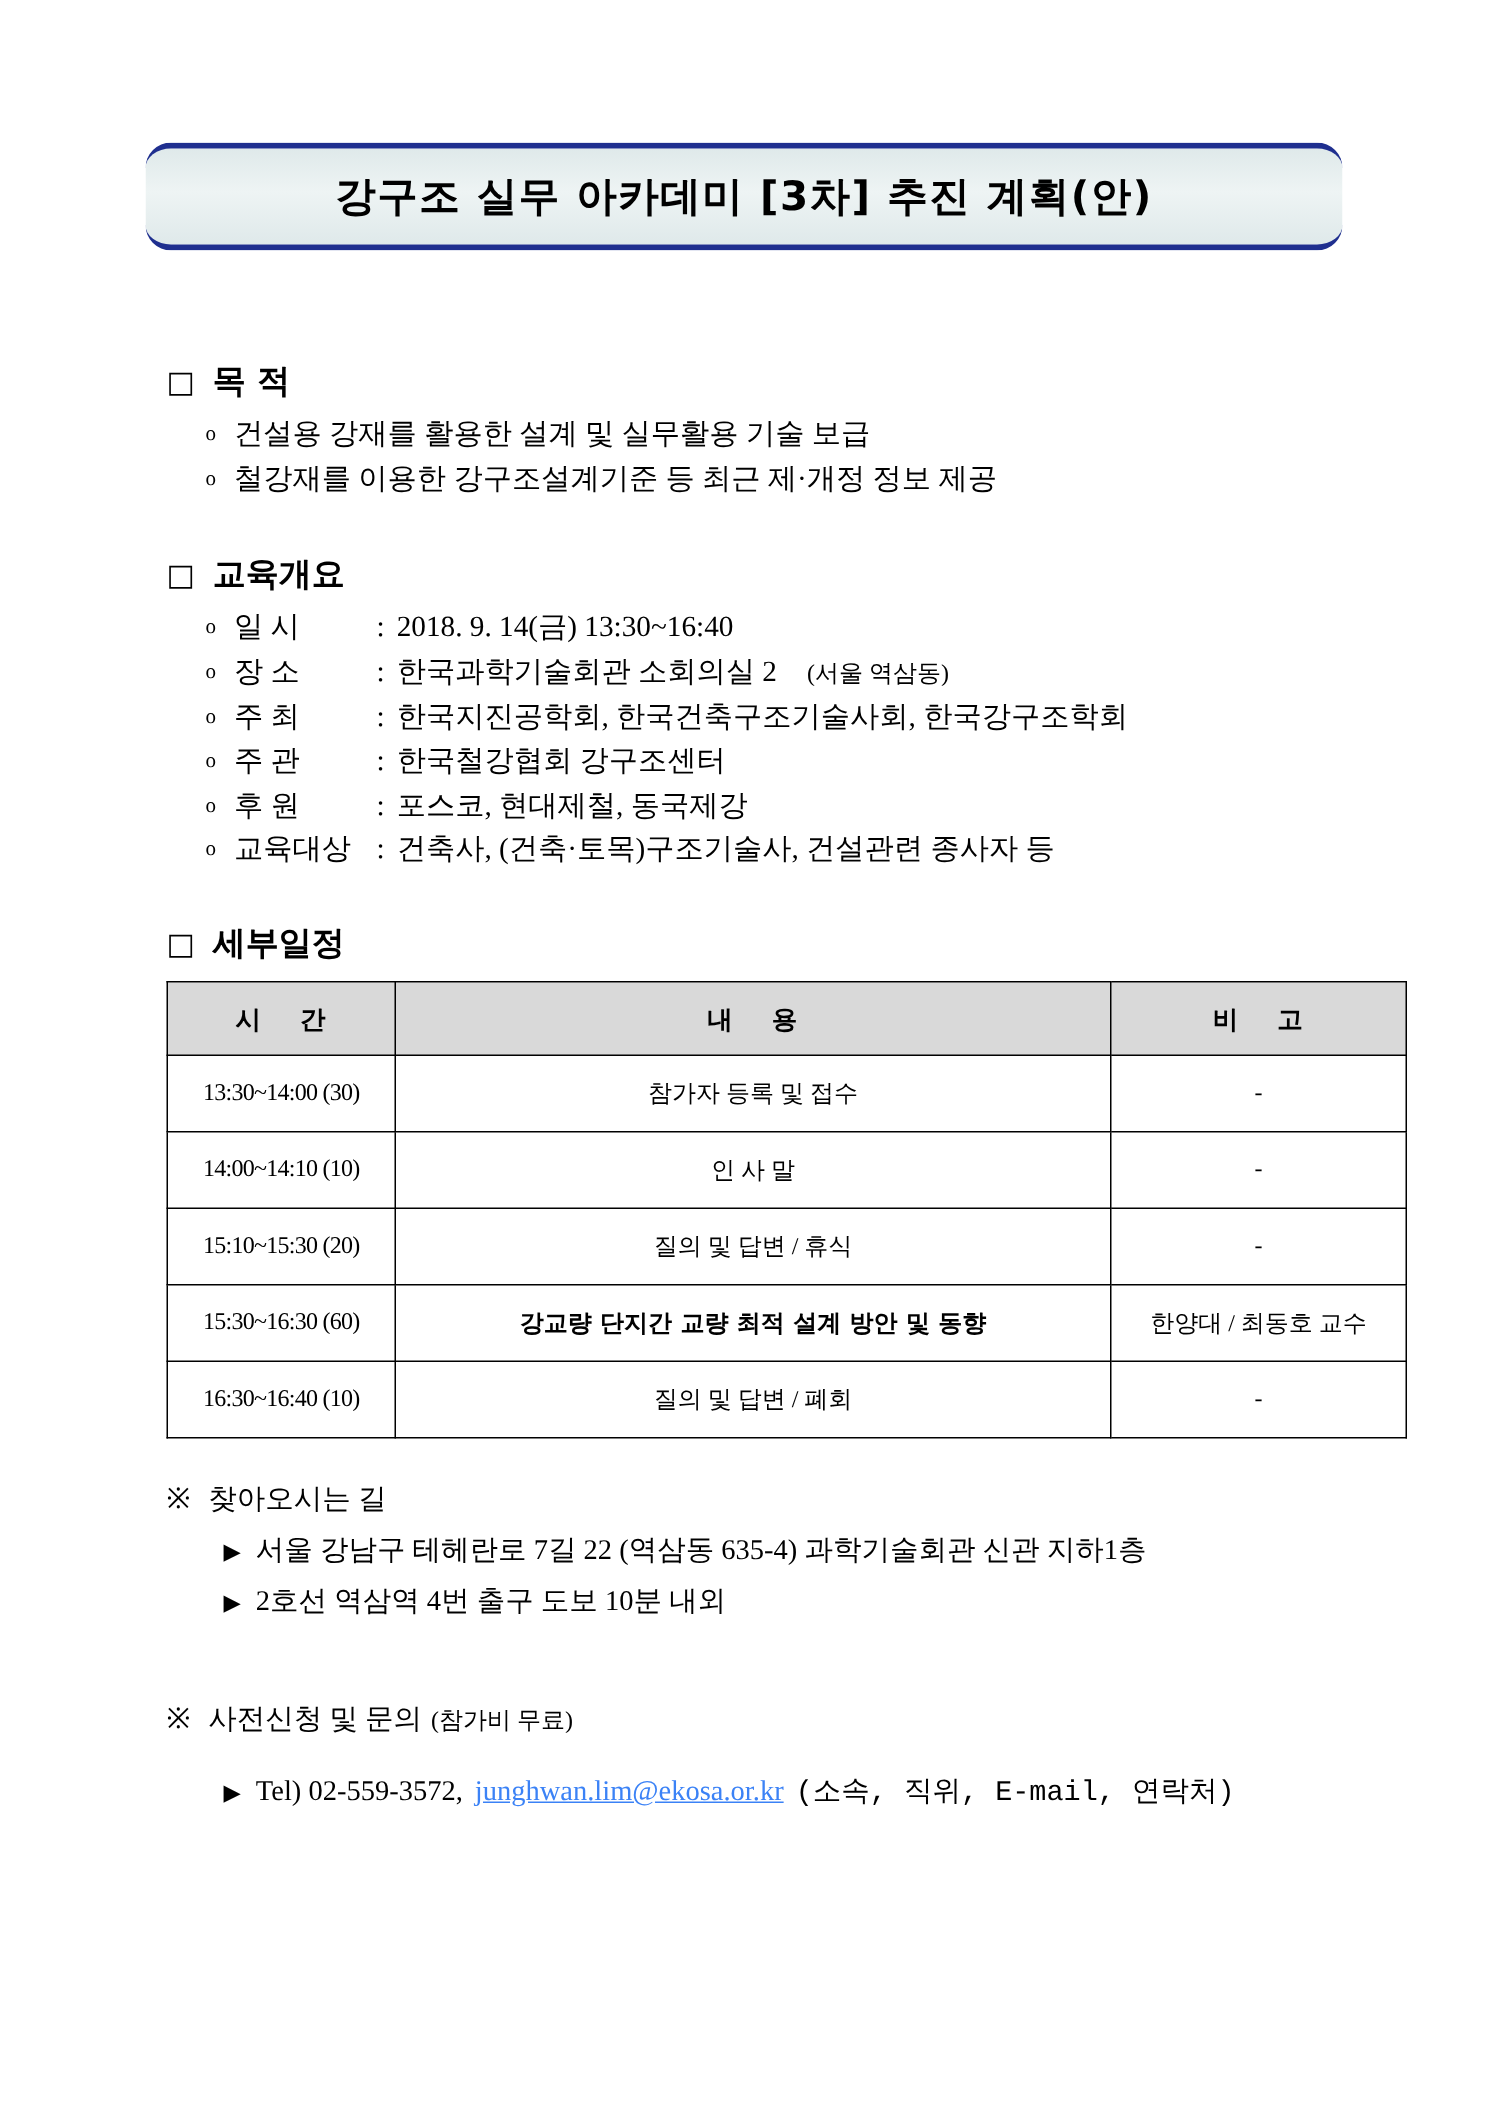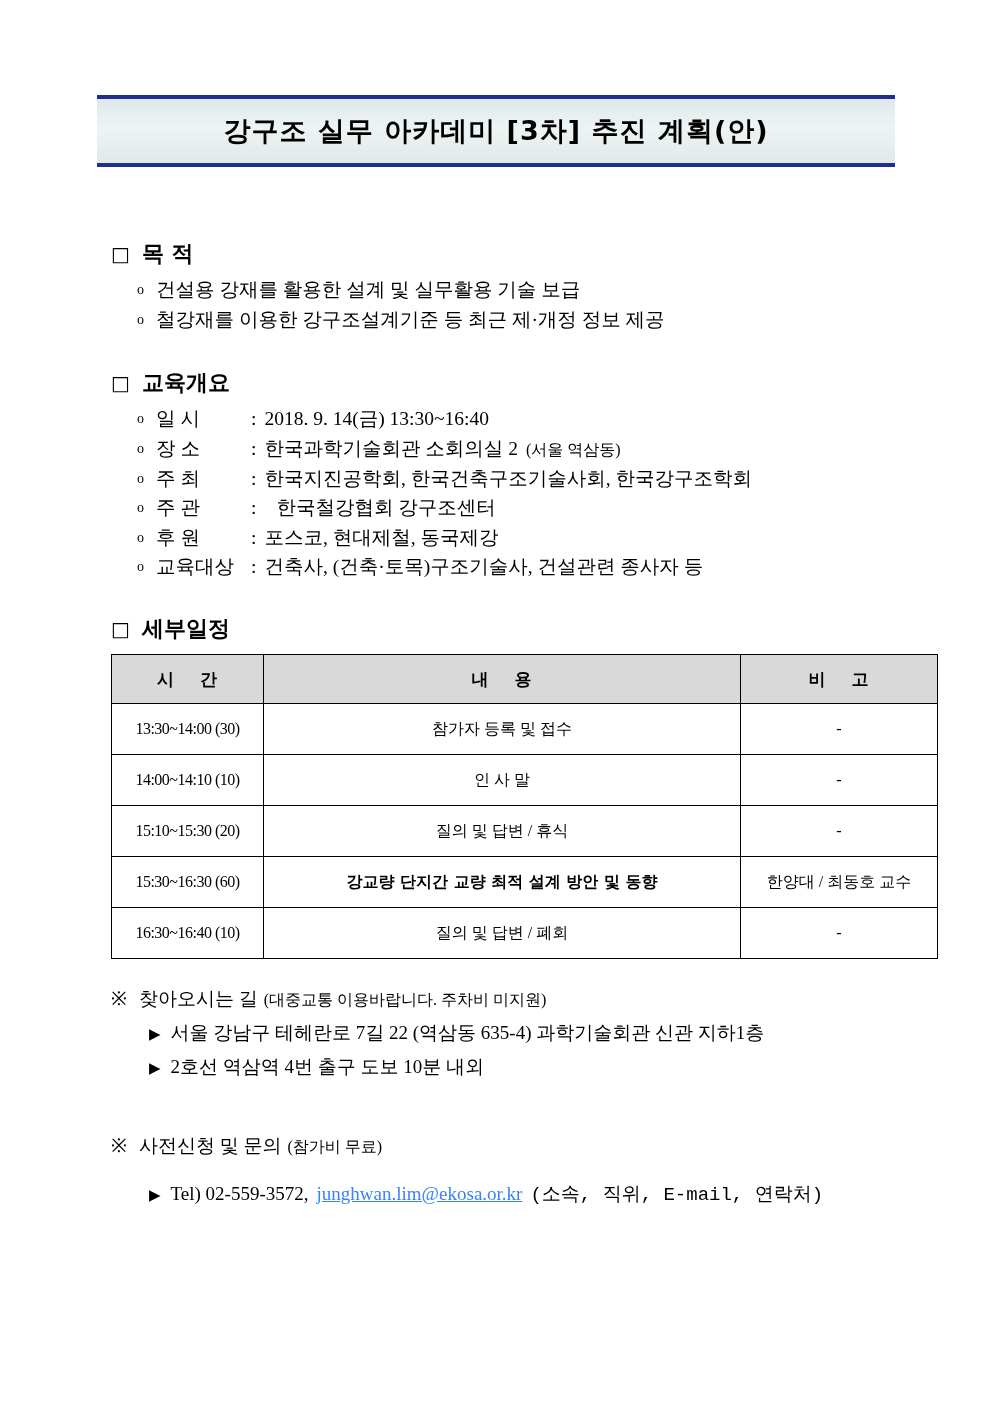--- a/index.html
+++ b/index.html
@@ -26,20 +26,21 @@
   
   .title-banner {
     border-top: 4px solid #1f2f8f;
     border-bottom: 4px solid #1f2f8f;
     background: linear-gradient(to bottom, #dfe9ea 0%, #eef4f4 45%, #dfe9ea 100%);
     height: 64px;
     display: flex;
     align-items: center;
     justify-content: center;
     margin: 0 2px 0 2px;
+    border-radius: 17px;
   }
   .title-text {
     font-family: "DejaVu Sans", sans-serif;
     font-weight: bold;
     font-size: 27px;
     letter-spacing: 1px;
     color: #000;
   }
 
   
@@ -197,33 +198,33 @@
       <span class="o-mark">o</span>
       <span class="lbl lbl-4">일    시</span>
       <span>:</span>
       <span style="margin-left:8px">2018. 9. 14(금) 13:30~16:40</span>
     </li>
     <li>
       <span class="o-mark">o</span>
       <span class="lbl lbl-4">장    소</span>
       <span>:</span>
       <span style="margin-left:8px">한국과학기술회관 소회의실 2</span>
-      <span class="small-note" style="margin-left:8px">(서울 역삼동)</span>
+      <span class="small-note" style="margin-left:20px">(서울 역삼동)</span>
     </li>
     <li>
       <span class="o-mark">o</span>
       <span class="lbl lbl-4">주    최</span>
       <span>:</span>
       <span style="margin-left:8px">한국지진공학회, 한국건축구조기술사회, 한국강구조학회</span>
     </li>
     <li>
       <span class="o-mark">o</span>
       <span class="lbl lbl-4">주    관</span>
       <span>:</span>
-      <span style="margin-left:20px">한국철강협회 강구조센터</span>
+      <span style="margin-left:8px">한국철강협회 강구조센터</span>
     </li>
     <li>
       <span class="o-mark">o</span>
       <span class="lbl lbl-4">후    원</span>
       <span>:</span>
       <span style="margin-left:8px">포스코, 현대제철, 동국제강</span>
     </li>
     <li>
       <span class="o-mark">o</span>
       <span class="lbl lbl-4">교육대상</span>
@@ -273,21 +274,20 @@
         <td>질의 및 답변 / 폐회</td>
         <td class="col-note">-</td>
       </tr>
     </tbody>
   </table>
 
   <div class="foot-block">
     <div class="foot-line">
       <span class="foot-mark">※</span>
       <span>찾아오시는 길</span>
-      <span class="foot-sub">(대중교통 이용바랍니다. 주차비 미지원)</span>
     </div>
     <div class="arrow-line">
       <span class="arrow">▶</span>
       <span>서울 강남구 테헤란로 7길 22 (역삼동 635-4) 과학기술회관 신관 지하1층</span>
     </div>
     <div class="arrow-line">
       <span class="arrow">▶</span>
       <span>2호선 역삼역 4번 출구 도보 10분 내외</span>
     </div>
   </div>

